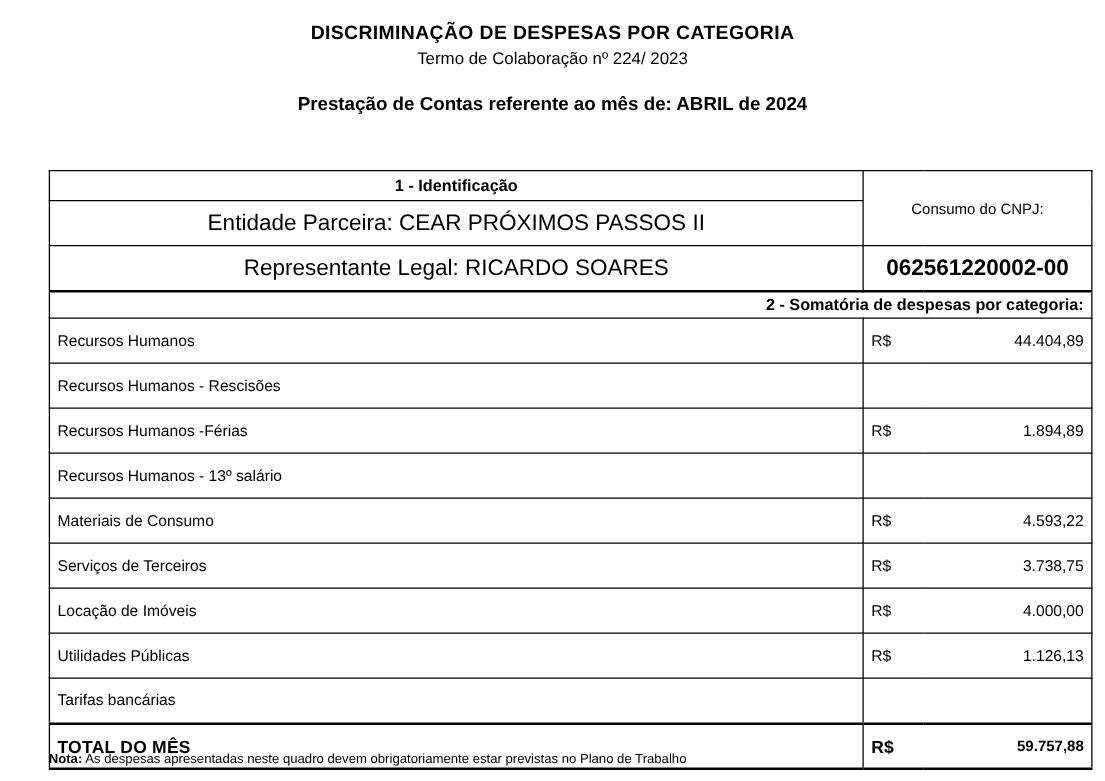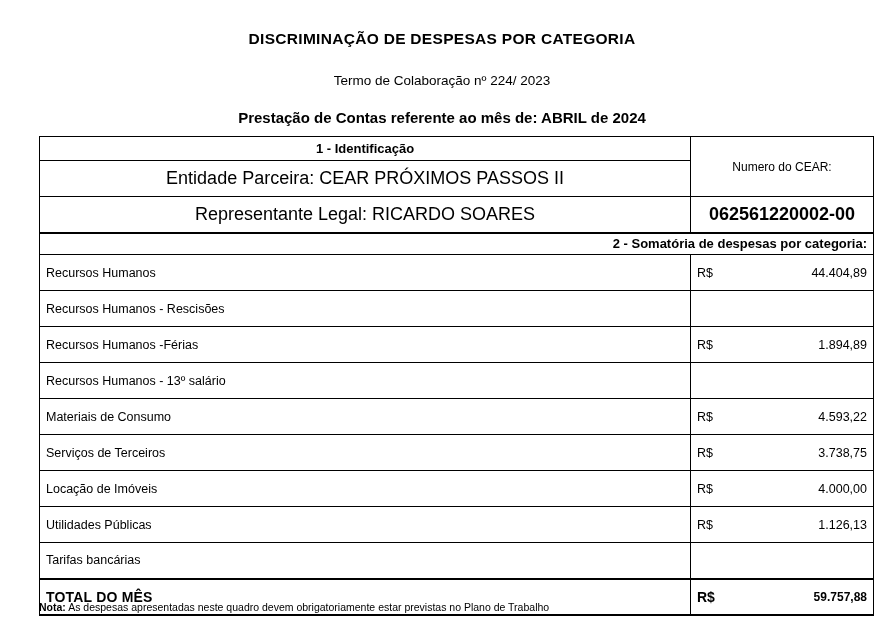--- a/index.html
+++ b/index.html
@@ -15,33 +15,33 @@
     overflow: hidden;
   }
   .page {
     position: relative;
     width: 884px;
     height: 625px;
   }
 
   
   .titles {
-    padding-top: 30px;
+    padding-top: 18px;
     text-align: center;
   }
   .doc-title {
     font-size: 15.5px;
     font-weight: bold;
     letter-spacing: 0.3px;
     line-height: 1.2;
   }
   .doc-subtitle {
     font-size: 13.5px;
     font-weight: normal;
-    margin-top: 24px;
+    margin-top: 2px;
     line-height: 1.2;
   }
   .doc-period {
     font-size: 15px;
     font-weight: bold;
     margin-top: 20px;
     line-height: 1.2;
   }
 
   
@@ -147,21 +147,21 @@
     <table class="sheet">
       <colgroup>
         <col class="c-label">
         <col class="c-cur">
         <col class="c-amount">
       </colgroup>
       <tbody>
 
         <tr>
           <td class="sect-head">1 - Identificação</td>
-          <td class="cnpj-label" colspan="2" rowspan="2">Numero do CEAR:</td>
+          <td class="cnpj-label" colspan="2" rowspan="2">Consumo do CNPJ:</td>
         </tr>
 
         <tr class="ident-row">
           <td>Entidade Parceira: CEAR PRÓXIMOS PASSOS II</td>
         </tr>
 
         <tr class="ident-row">
           <td>Representante Legal: RICARDO SOARES</td>
           <td class="cnpj-value" colspan="2">062561220002-00</td>
         </tr>

